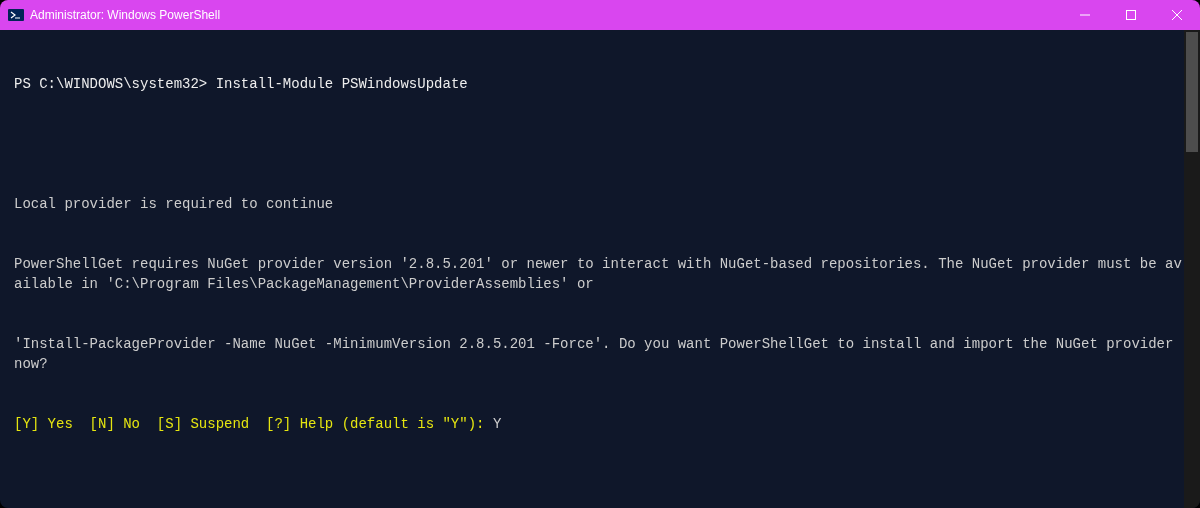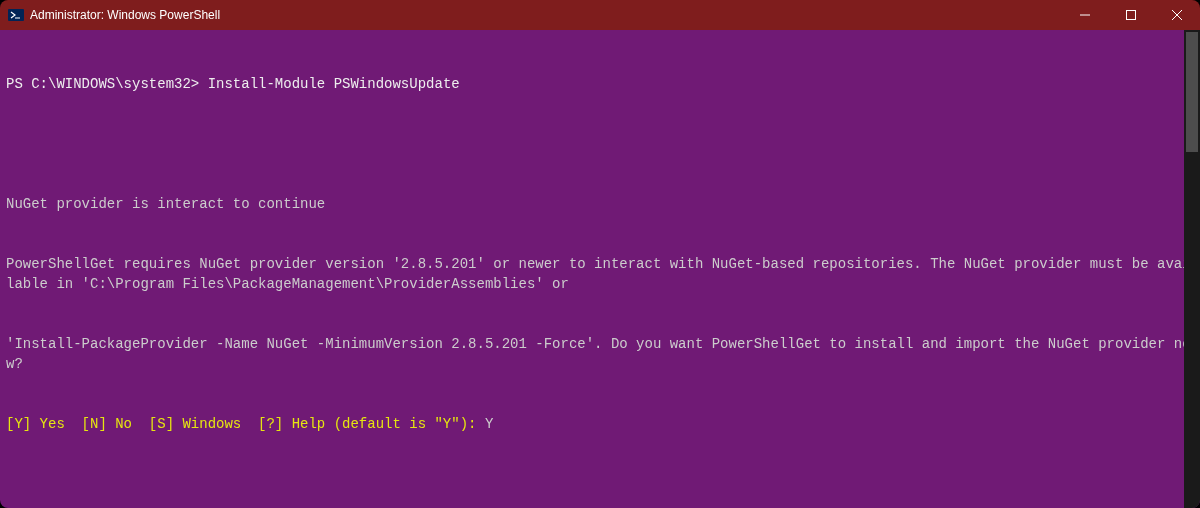--- a/index.html
+++ b/index.html
@@ -7,21 +7,21 @@
       width: 1200px;
       height: 508px;
       background: #000;
       font-family: Consolas, 'Courier New', monospace;
       font-size: 14px;
       overflow: hidden;
       border-radius: 8px;
     }
     .title-bar {
       height: 30px;
-      background: #7f1d1d;
+      background: #d946ef;
       display: flex;
       align-items: center;
       color: #fff;
       font-family: 'Segoe UI', Tahoma, sans-serif;
       font-size: 12px;
     }
     .title-icon {
       width: 16px;
       height: 16px;
       margin-left: 8px;
@@ -38,23 +38,23 @@
       display: flex;
       align-items: center;
       justify-content: center;
       color: #fff;
       cursor: pointer;
     }
     .terminal {
       position: relative;
       width: 100%;
       height: calc(100% - 30px);
-      background: #701a75;
+      background: #0f172a;
       color: #ccc;
-      padding: 4px 6px;
+      padding: 4px 14px;
       line-height: 20px;
       white-space: pre-wrap;
       word-break: break-all;
       overflow: hidden;
     }
     .line { min-height: 20px; }
     .prompt-seg { color: #eee; }
     .cmd-seg { color: #eee; }
     .yellow { color: #e5e510; }
     .scrollbar {
@@ -100,24 +100,24 @@
   <div class="win-btn close">
     <svg width="10" height="10" viewBox="0 0 10 10">
         <path d="M0 0 L10 10 M10 0 L0 10" stroke="#fff" stroke-width="1"></path>
       </svg>
   </div>
 </div>
 
 <div class="terminal">
   <div class="line"><span class="prompt-seg">PS C:\WINDOWS\system32&gt; </span><span class="cmd-seg">Install-Module PSWindowsUpdate</span></div>
   <div class="line"></div>
-  <div class="line">NuGet provider is interact to continue</div>
+  <div class="line">Local provider is required to continue</div>
   <div class="line">PowerShellGet requires NuGet provider version '2.8.5.201' or newer to interact with NuGet-based repositories. The NuGet provider must be available in 'C:\Program Files\PackageManagement\ProviderAssemblies' or</div>
   <div class="line">'Install-PackageProvider -Name NuGet -MinimumVersion 2.8.5.201 -Force'. Do you want PowerShellGet to install and import the NuGet provider now?</div>
-  <div class="line"><span class="yellow">[Y] Yes  [N] No  [S] Windows  [?] Help (default is "Y"): </span><span>Y</span></div>
+  <div class="line"><span class="yellow">[Y] Yes  [N] No  [S] Suspend  [?] Help (default is "Y"): </span><span>Y</span></div>
   
   
   
   
   
 
   <div class="scrollbar">
     <div class="scrollbar-thumb"></div>
   </div>
 </div>

